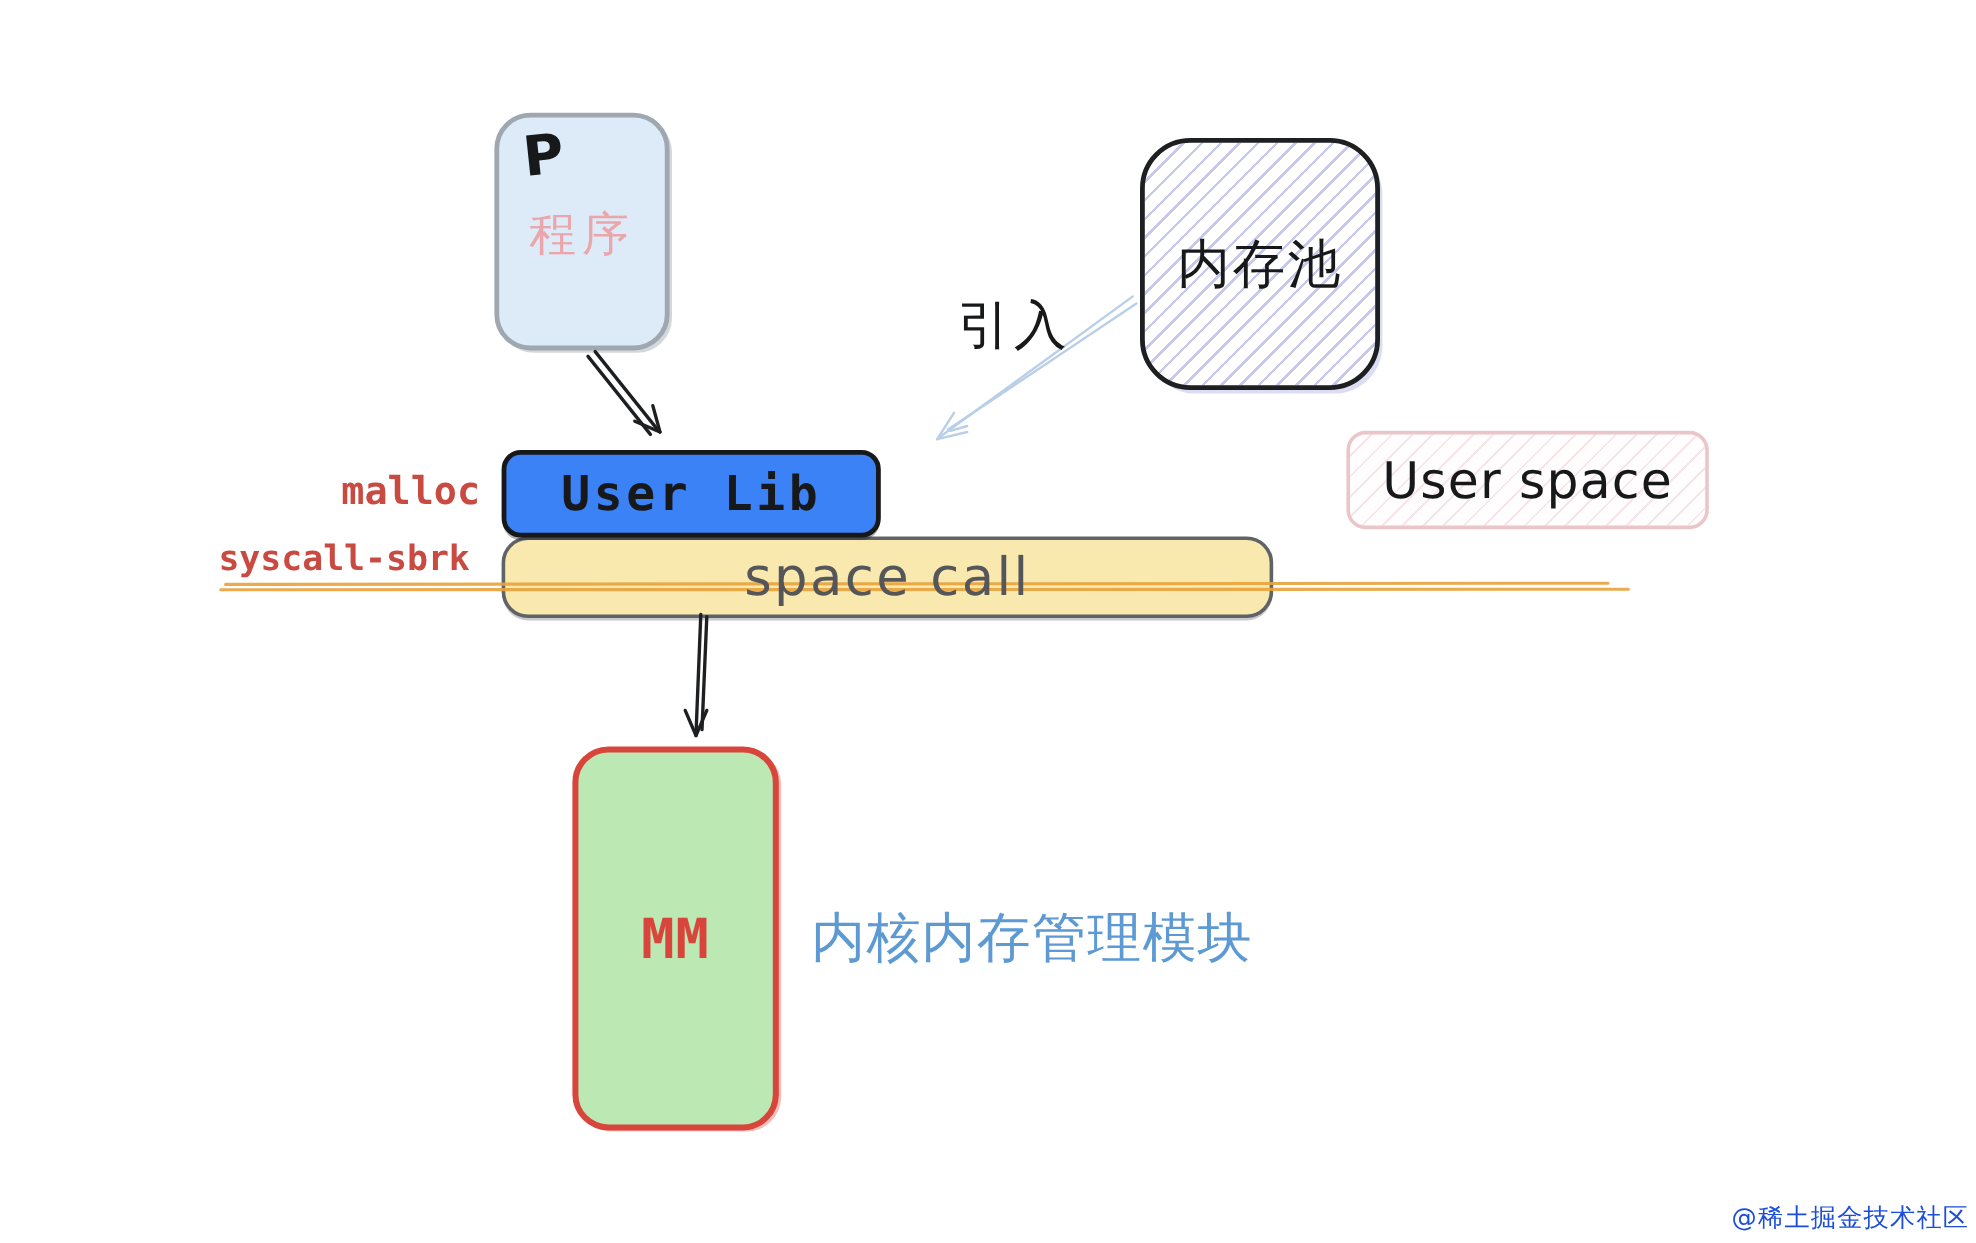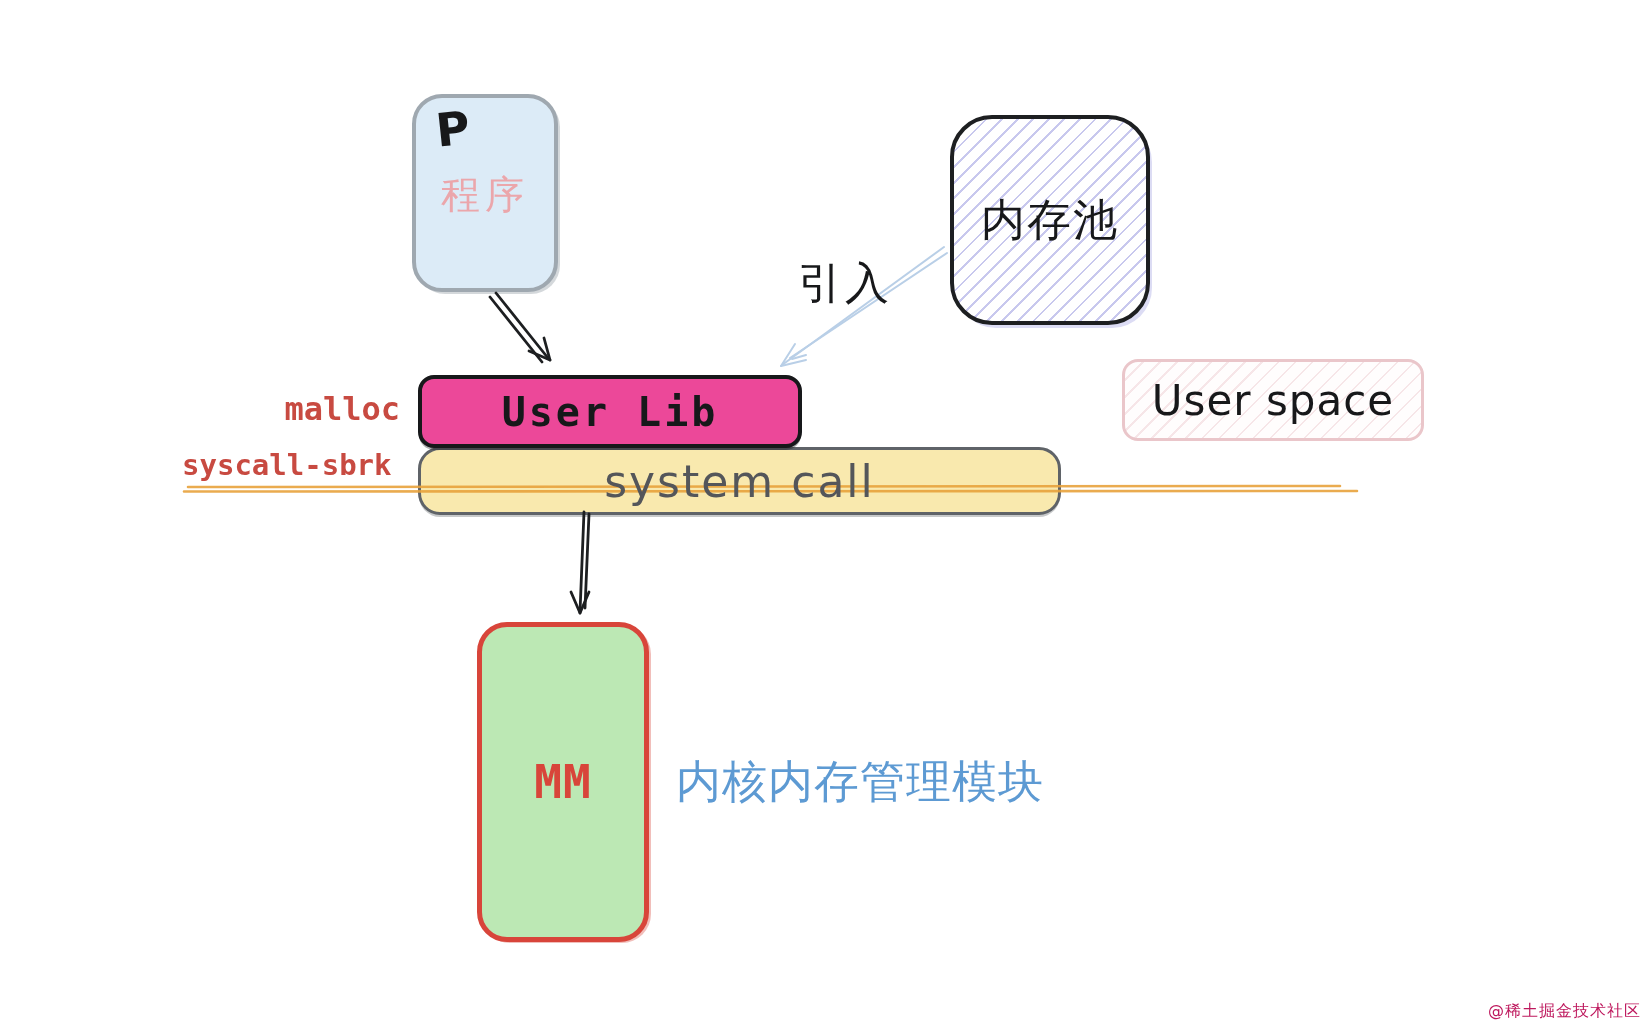--- a/index.html
+++ b/index.html
@@ -46,22 +46,22 @@
         rgba(124,124,214,0.42) 0 2px, transparent 2px 11px),
       #ffffff;
     border:4.5px solid #1d1f21;
     border-radius:42px;
     box-shadow:4px 5px 0 -2px rgba(140,140,217,0.30);
   }
   .memory-pool .lbl{font-size:44px;letter-spacing:2px;color:#17181a;}
 
   
   .user-lib{
-    left:418px;top:375px;width:384px;height:73px;
-    background:#ec4899;
+    left:418px;top:375px;width:316px;height:73px;
+    background:#3b82f6;
     border:4px solid #17181a;
     border-radius:16px;
     box-shadow:0 3px 0 -1px rgba(23,24,26,0.35);
   }
   .user-lib .lbl{
     font-family:"DejaVu Sans Mono", monospace;
     font-size:40px;font-weight:600;letter-spacing:3px;color:#17181a;
   }
 
   
@@ -107,43 +107,43 @@
     font-family:"DejaVu Sans Mono", monospace;
     font-size:32px;font-weight:700;color:#c84a41;
   }
   .syscall-sbrk{
     left:182px;top:448px;
     font-family:"DejaVu Sans Mono", monospace;
     font-size:29px;font-weight:700;color:#c84a41;
   }
   .import-label{
     left:798px;top:242px;
-    font-size:44px;color:#17181a;letter-spacing:3px;margin-top:12px;
+    font-size:44px;color:#17181a;letter-spacing:3px;
   }
   .mm-caption{
     left:676px;top:752px;
     font-size:45px;color:#5d9ad3;letter-spacing:1px;
   }
   .watermark{
     position:absolute;right:6px;top:1001px;
-    font-size:16px;color:#be185d;letter-spacing:1px;z-index:6;
+    font-size:21px;color:#1d4ed8;letter-spacing:1px;z-index:6;
   }
 
   svg.arrows{
     position:absolute;left:0;top:0;width:1647px;height:1036px;
     z-index:5;pointer-events:none;
   }
 </style>
 </head>
 <body>
 
 <div class="canvas">
 
   <div class="box system-call">
-    <span class="lbl">system call</span>
+    <span class="lbl">space call</span>
   </div>
 
   <div class="box user-lib">
     <span class="lbl">User Lib</span>
   </div>
 
   <div class="box program">
     <span class="tag">P</span>
     <span class="lbl">程序</span>
   </div>

